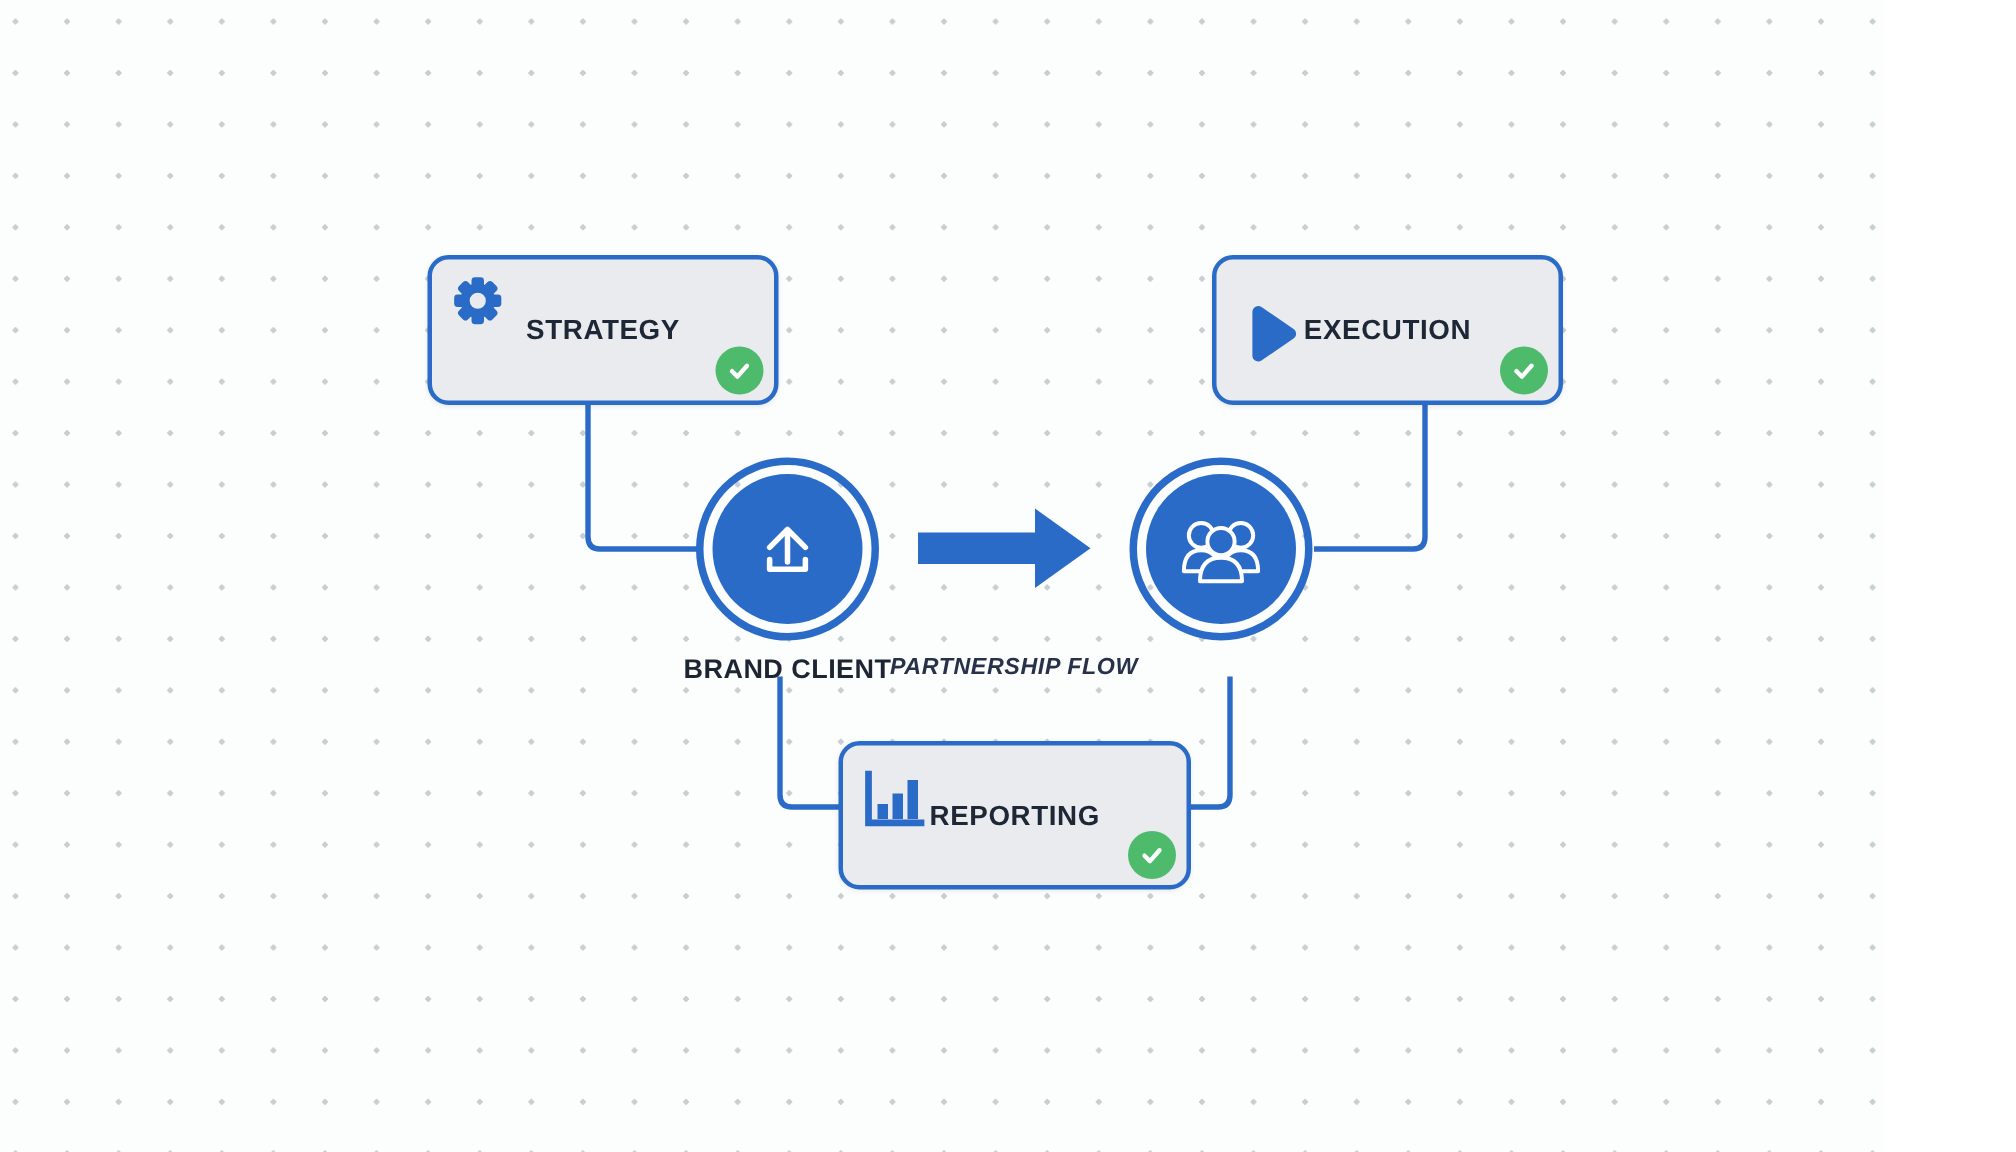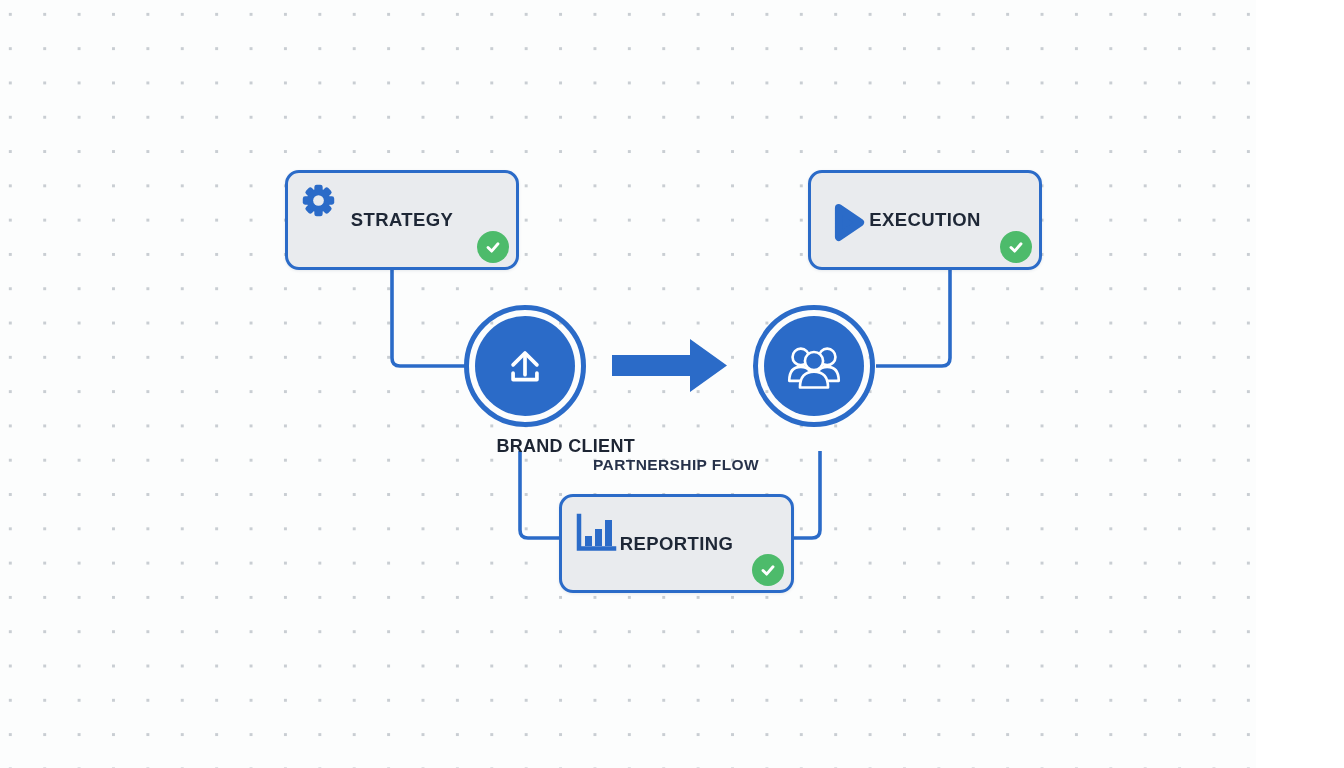--- a/index.html
+++ b/index.html
@@ -99,34 +99,35 @@
     position: absolute;
     width: 220px;
     text-align: center;
     font-size: 18px;
     font-weight: bold;
     color: #1d2533;
     letter-spacing: 0.3px;
     z-index: 2;
     top: 436px;
   }
-  #label-brand  { left: 415px; text-align: right; }
+  #label-brand  { left: 415px; }
   #label-agency { left: 704px; }
 
   .flow-label {
     position: absolute;
     left: 566px;
-    top: 456px;
+    top: 436px;
     width: 220px;
     text-align: center;
     font-size: 15.5px;
     font-weight: 600;
     color: #27324a;
     letter-spacing: 0.4px;
     z-index: 2;
+    font-style: italic;
   }
 </style>
 </head>
 <body>
 
 <div class="canvas">
 
   <svg class="connectors" viewBox="0 0 1344 768">
     <path class="connector-path" d="M392 268 L392 358 Q392 366 400 366 L466 366"></path>
     <path class="connector-path" d="M950 268 L950 358 Q950 366 942 366 L876 366"></path>

